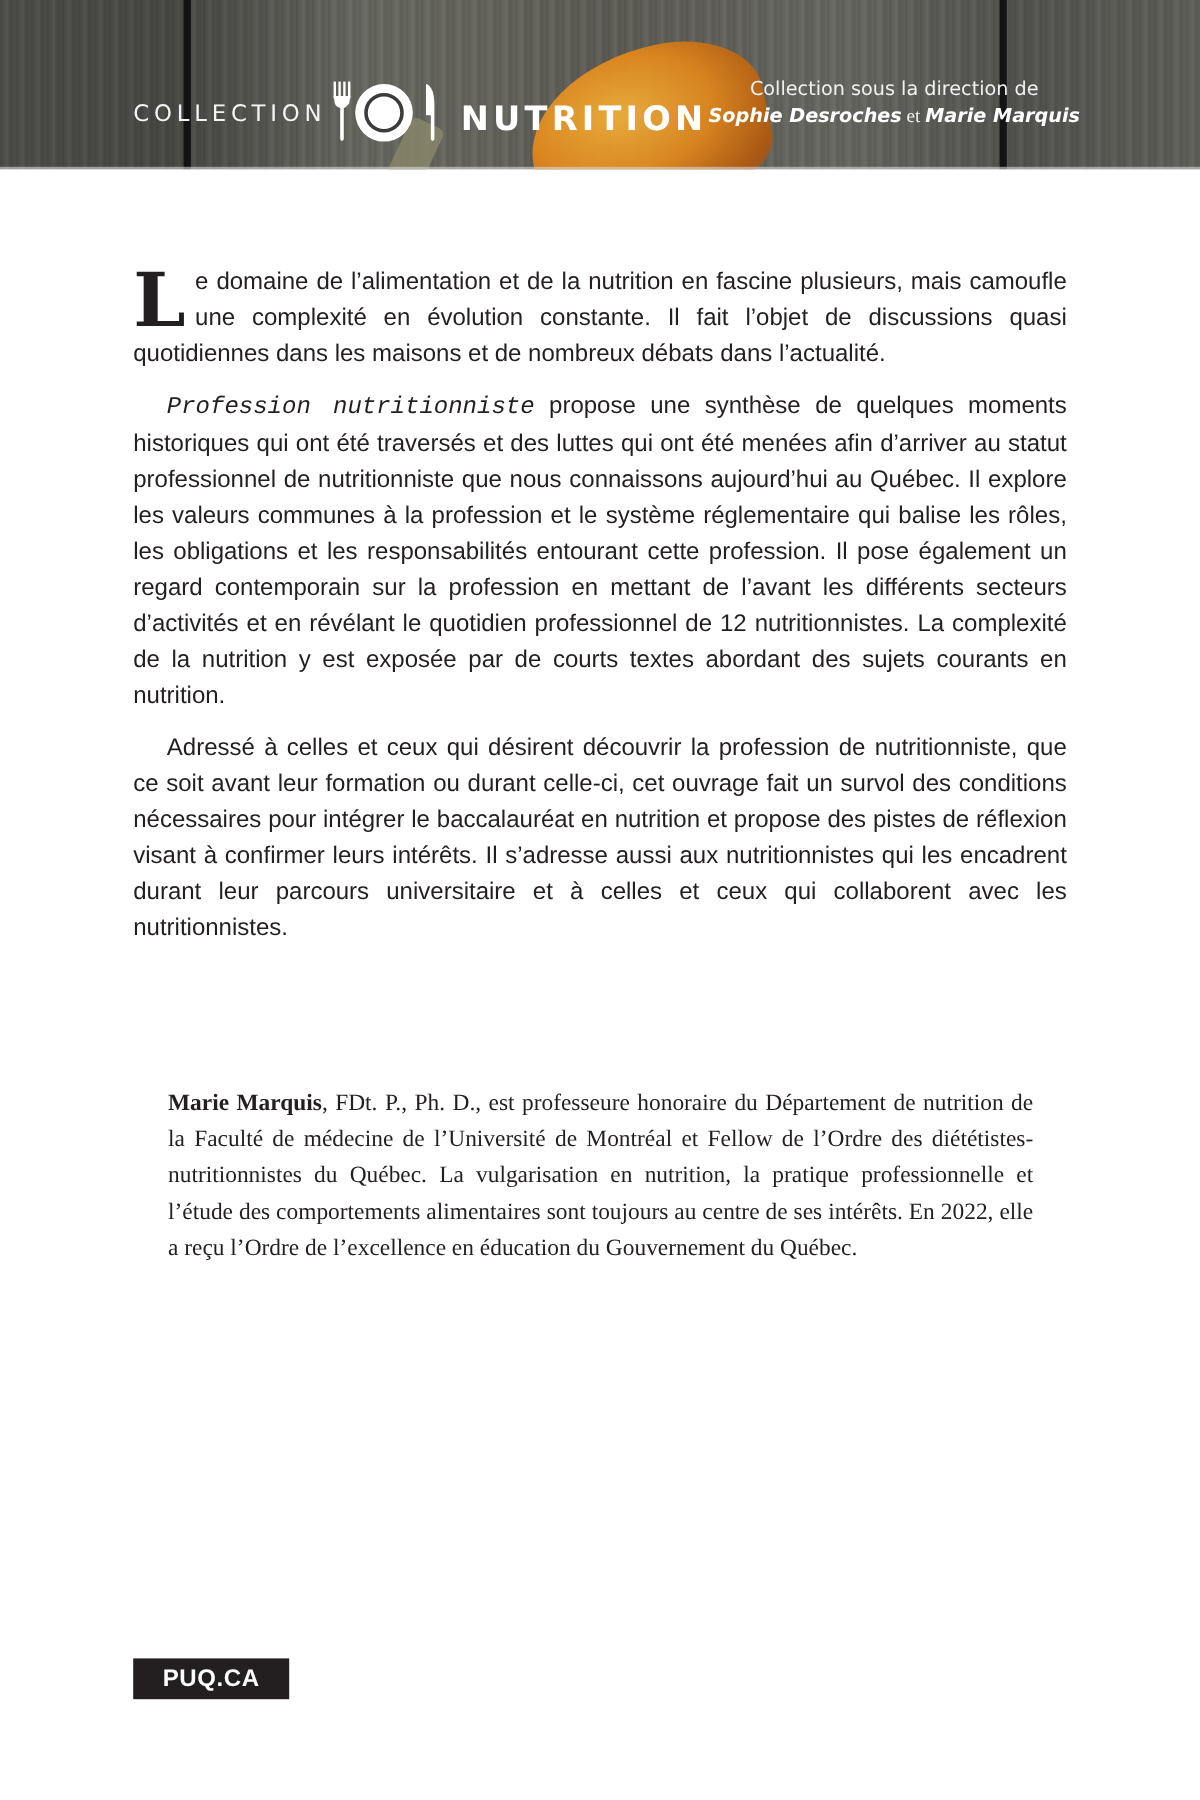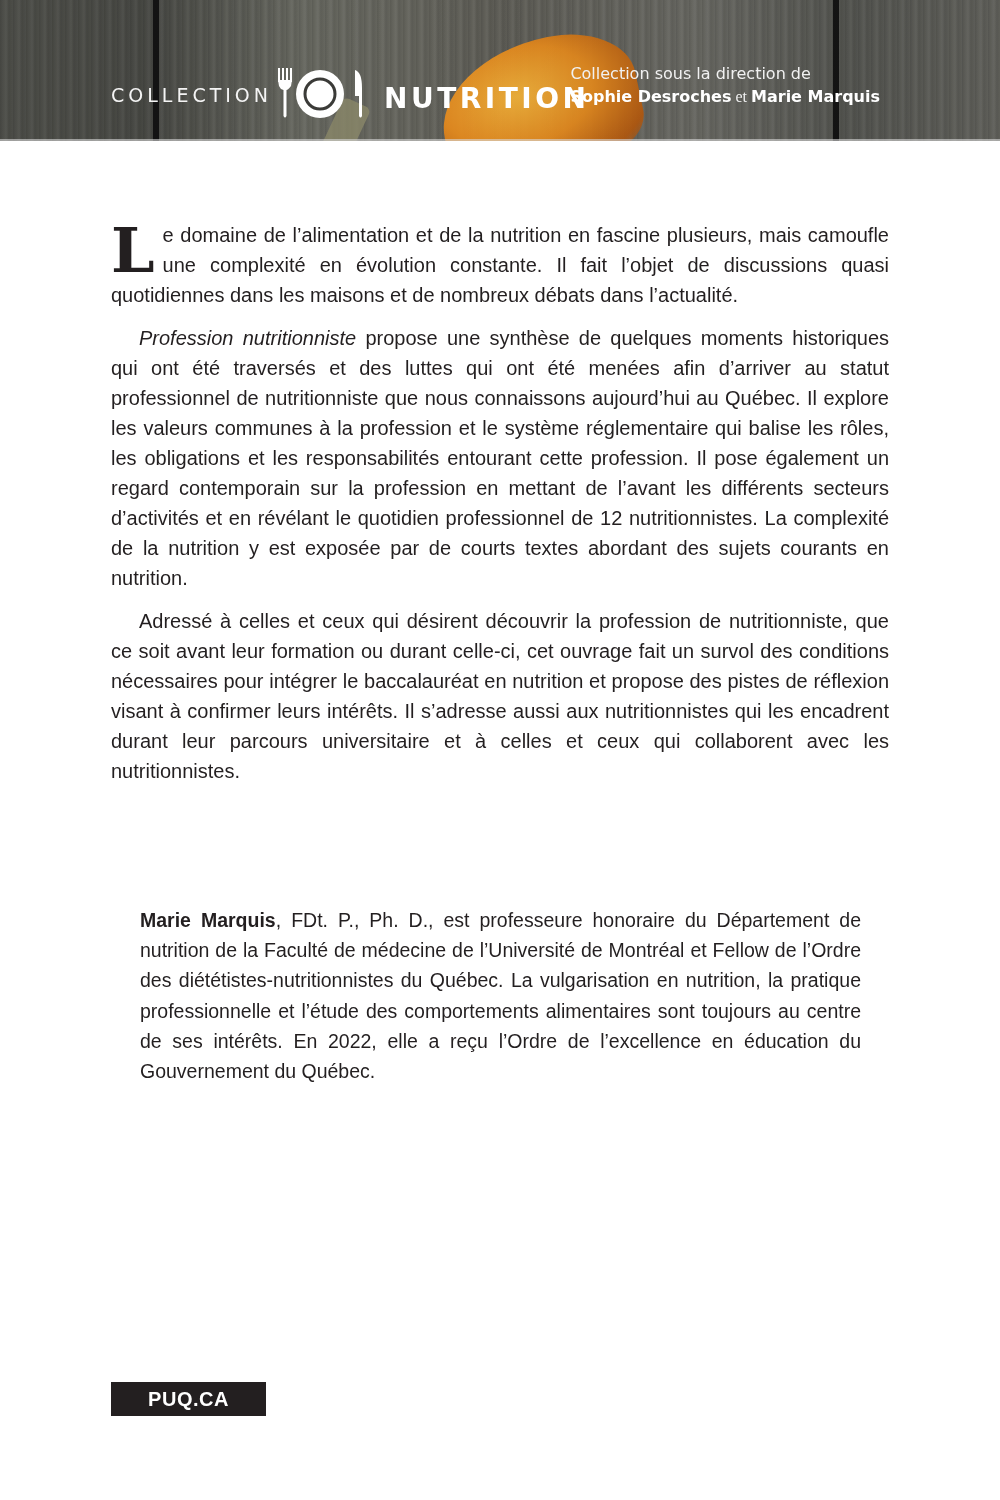--- a/index.html
+++ b/index.html
@@ -27,45 +27,45 @@
     .coll-word {
       position: absolute; left: 111px; top: 84px; color: #f4f4f4; font-size: 19px; letter-spacing: 4px;
       font-family: "DejaVu Sans", sans-serif; font-weight: normal; text-align: right;
     }
     .nutri-word {
       position: absolute; left: 384px; top: 82px; color: #ffffff; font-size: 28px; letter-spacing: 3.5px;
       font-family: "DejaVu Sans", sans-serif; font-weight: bold;
     }
     .logo-icon { position: absolute; left: 276px; top: 66px; width: 90px; height: 56px; }
     .direction {
-      position: absolute; right: 120px; top: 62px; text-align: left; color: #f1f1f1;
+      position: absolute; right: 100px; top: 62px; text-align: center; color: #f1f1f1;
       font-family: "DejaVu Sans", sans-serif; font-size: 16px; line-height: 23px;
     }
-    .direction b { font-weight: bold; color: #fff; }
+    .direction b { font-weight: bold; color: #fff; font-style: italic; }
     .main {
       position: absolute; left: 111px; top: 220px; width: 778px;
       font-family: "Liberation Sans", sans-serif; font-size: 20px; line-height: 30px; color: #231f20;
       text-align: justify;
     }
     .main p { margin: 0 0 13px 0; text-indent: 28px; }
     .main p.first { text-indent: 0; }
     .dropcap {
       float: left; font-family: "DejaVu Serif", serif; font-weight: bold; font-size: 62px; line-height: 50px;
       margin: 6px 8px 0 0; color: #231f20;
     }
-    .main i { font-style: italic; }
+    .main i { font-style: italic; font-family: Liberation Mono, monospace; }
     .bio {
       position: absolute; left: 140px; top: 905px; width: 721px;
-      font-family: Liberation Sans, sans-serif; font-size: 19.5px; line-height: 30.2px; color: #231f20;
+      font-family: Liberation Serif, serif; font-size: 19.5px; line-height: 30.2px; color: #231f20;
       text-align: justify;
     }
     .bio p { margin: 0; }
     .bio b { font-weight: bold; }
     .puq {
-      position: absolute; left: 111px; top: 1382px; width: 155px; height: 34px; background: #231f20; color: #fff;
+      position: absolute; left: 111px; top: 1382px; width: 130px; height: 34px; background: #231f20; color: #fff;
       font-family: "Liberation Sans", sans-serif; font-weight: bold; font-size: 20px; line-height: 34px; text-align: center;
       letter-spacing: 0.5px;
     }
   </style>
 </head>
 <body>
 
 <div class="banner">
   <div class="plank-gap" style="left:153px;"></div>
   <div class="plank-gap" style="left:833px;"></div>

